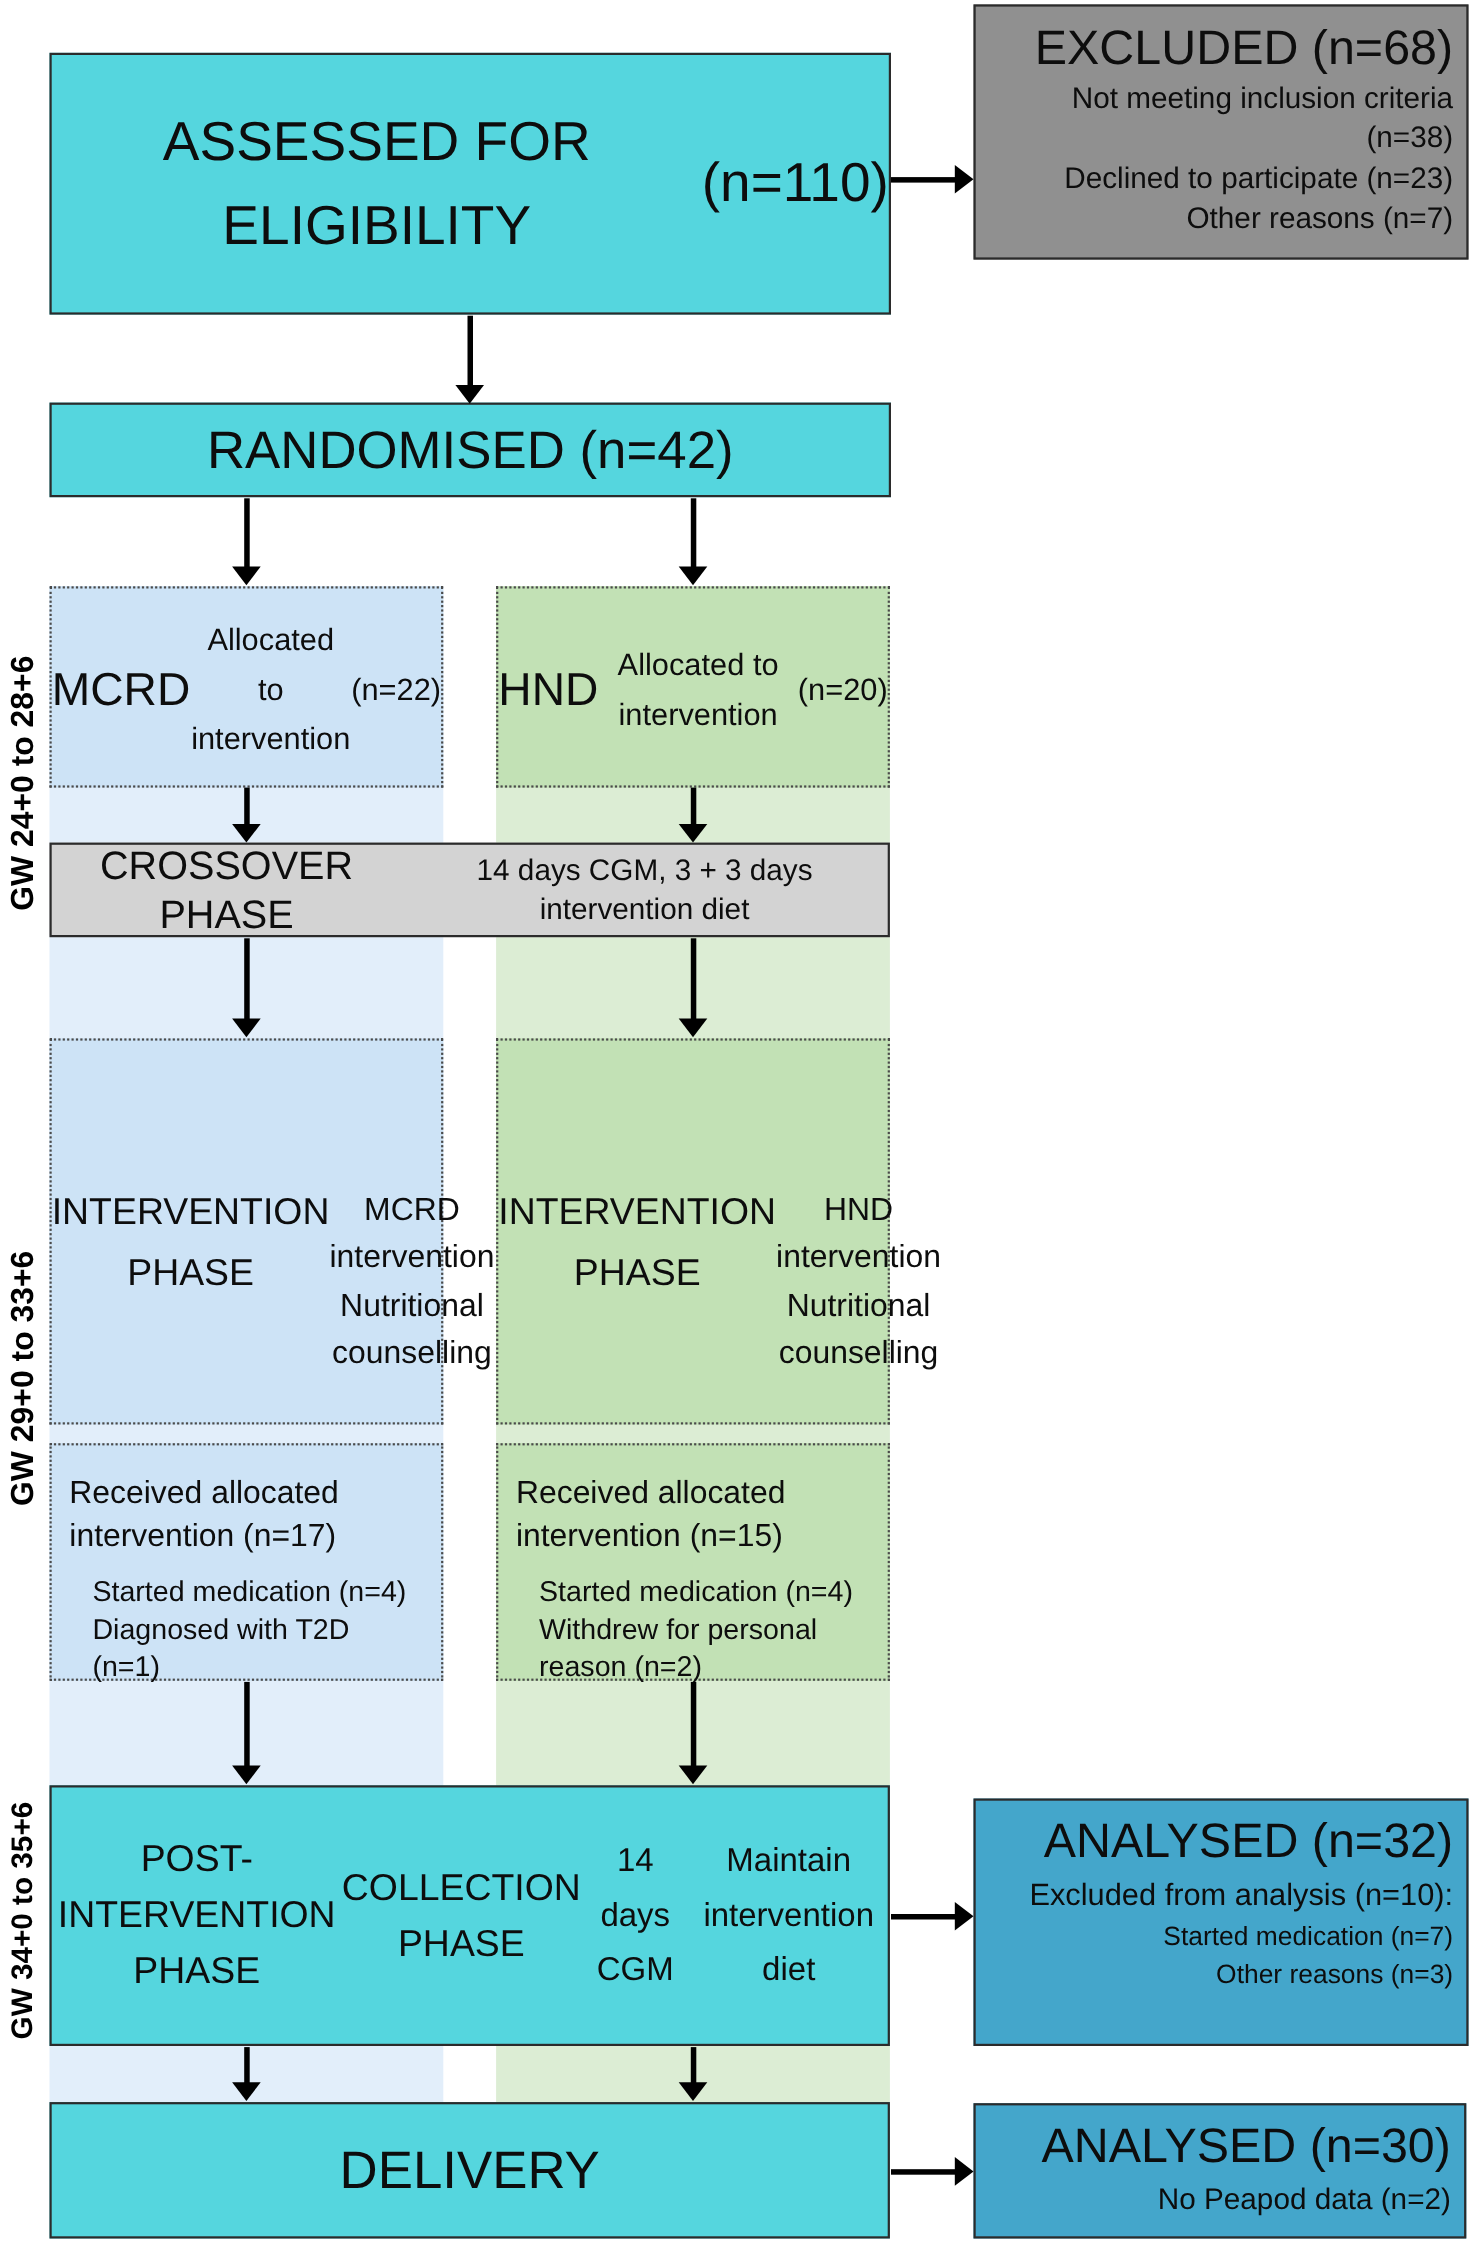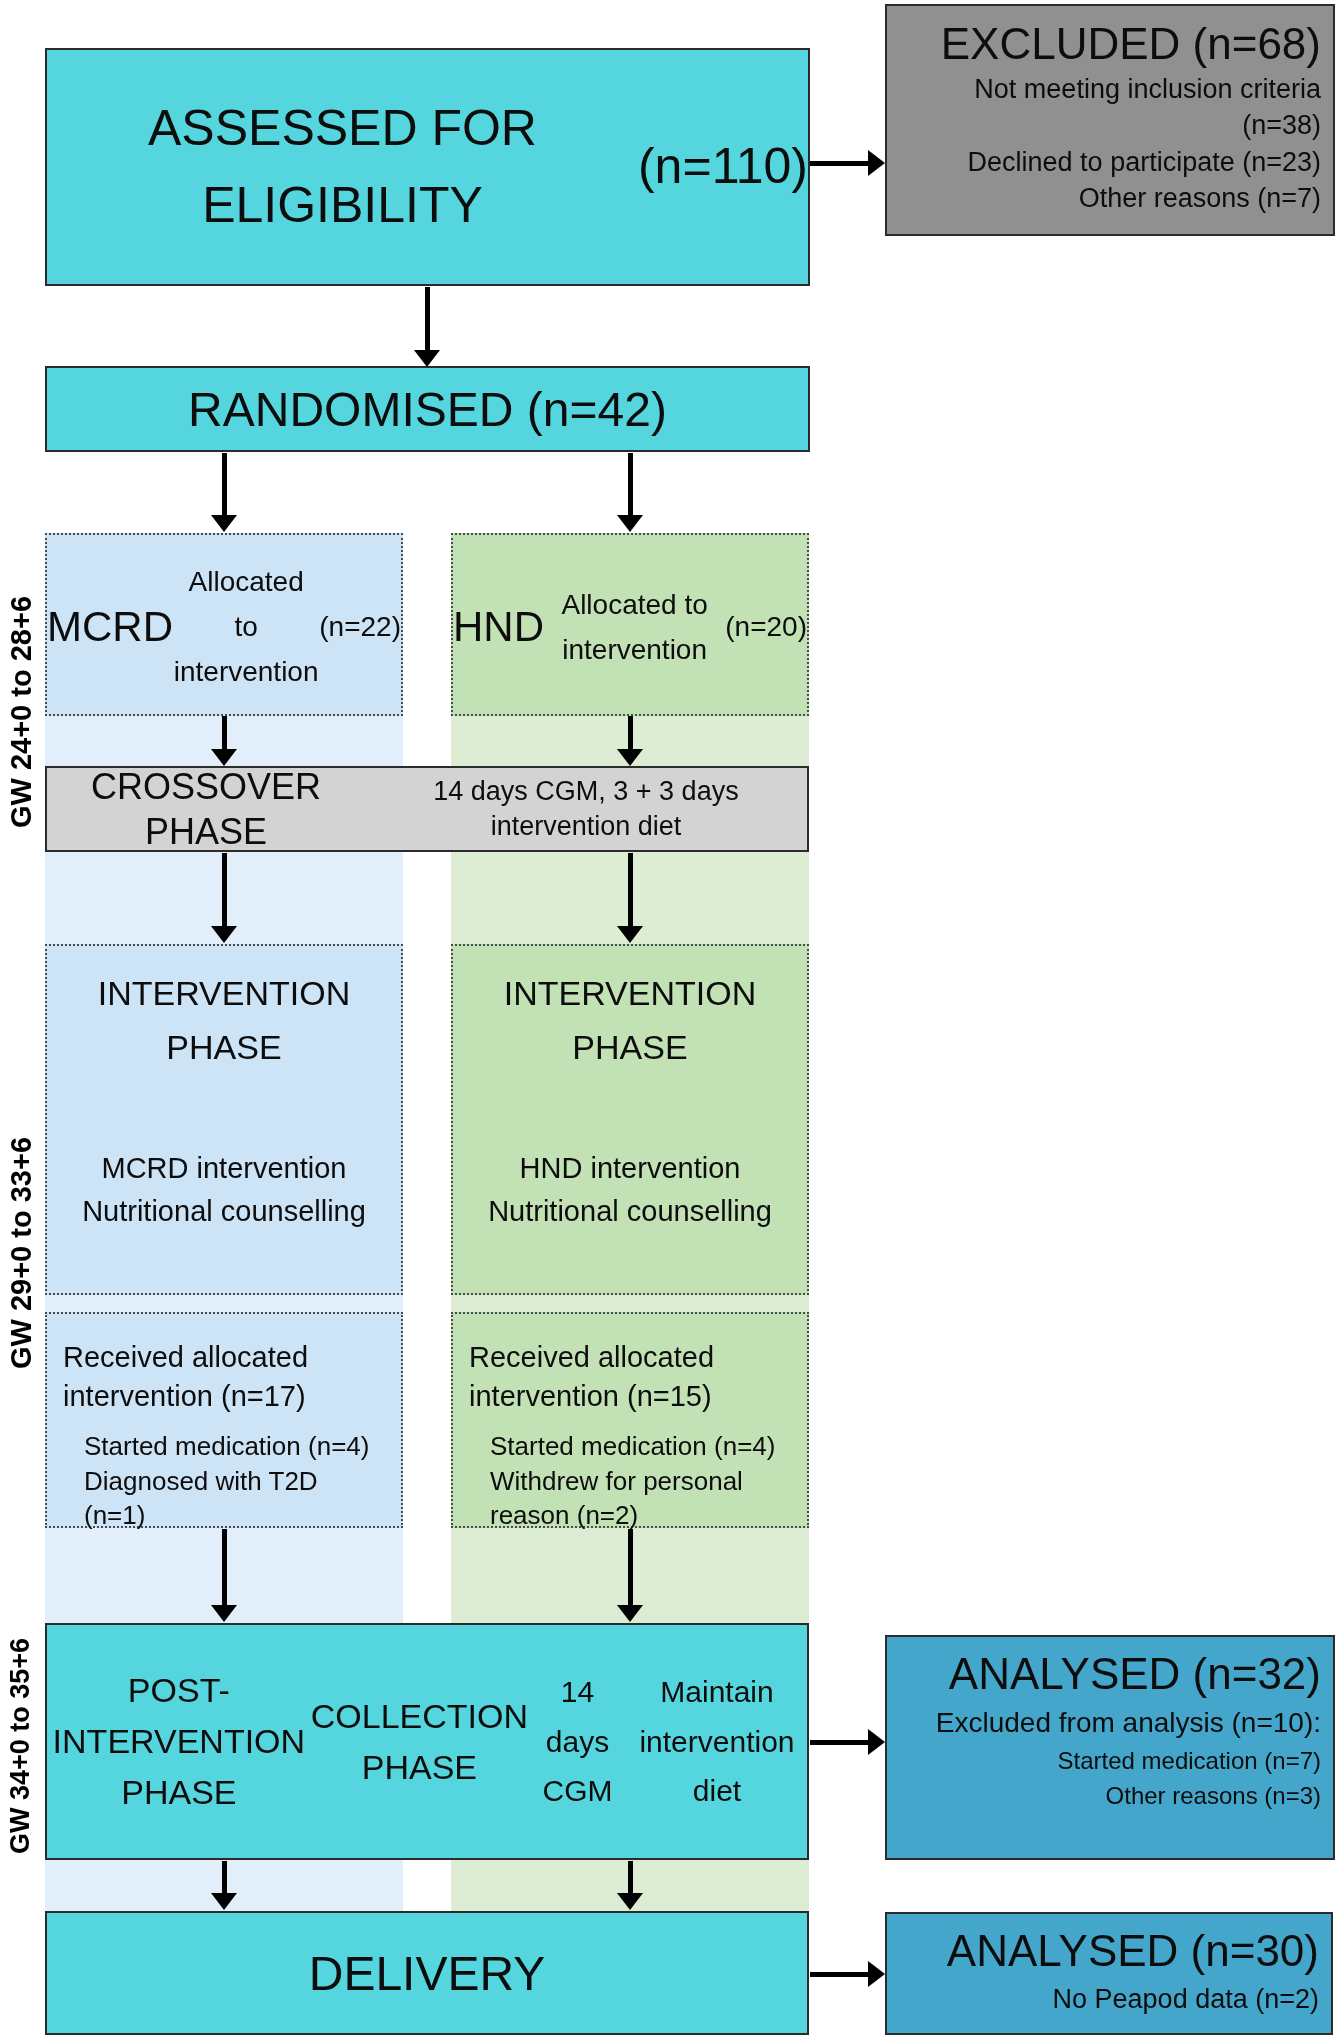--- a/index.html
+++ b/index.html
@@ -34,21 +34,21 @@
   #excluded .ln   { font-size:27px; line-height:1.35; }
   #randomised { left:45px;  top:366px;  width:765px; height:86px;  font-size:48px; }
   #mcrd, #hnd { top:533px; width:358px; height:183px; padding-top:6px; }
   #mcrd { left:45px; } #hnd { left:451px; }
   .alloc-title { font-size:42px; line-height:1.25; }
   .alloc-line  { font-size:28px; line-height:1.6; }
   #crossover  { left:45px;  top:766px;  width:764px; height:86px; }
   #crossover .ttl { font-size:36px; line-height:1.25; }
   #crossover .sub { font-size:27px; line-height:1.3; }
   #interv-mcrd, #interv-hnd { top:944px; width:358px; height:351px; padding-top:20px;
-    display:flex; flex-direction:column; align-items:center; text-align:center; box-sizing:border-box; }
+    display:flex; flex-direction:row; align-items:center; text-align:center; box-sizing:border-box; }
   #interv-mcrd { left:45px; } #interv-hnd { left:451px; }
   .iph-title { font-size:34px; line-height:1.6; }
   .iph-body  { font-size:29px; line-height:1.5; margin-top:72px; }
   #recv-mcrd, #recv-hnd { top:1312px; width:358px; height:216px; padding:24px 15px 0 16px;
     text-align:left; box-sizing:border-box; }
   #recv-mcrd { left:45px; } #recv-hnd { left:451px; }
   .recv-main { font-size:29px; line-height:1.35; }
   .recv-subs { font-size:26px; line-height:1.32; margin:13px 0 0 21px; }
   #post { left:45px; top:1623px; width:764px; height:237px; }
   #post .ttl { font-size:34px; line-height:1.5; white-space:pre-wrap; }

